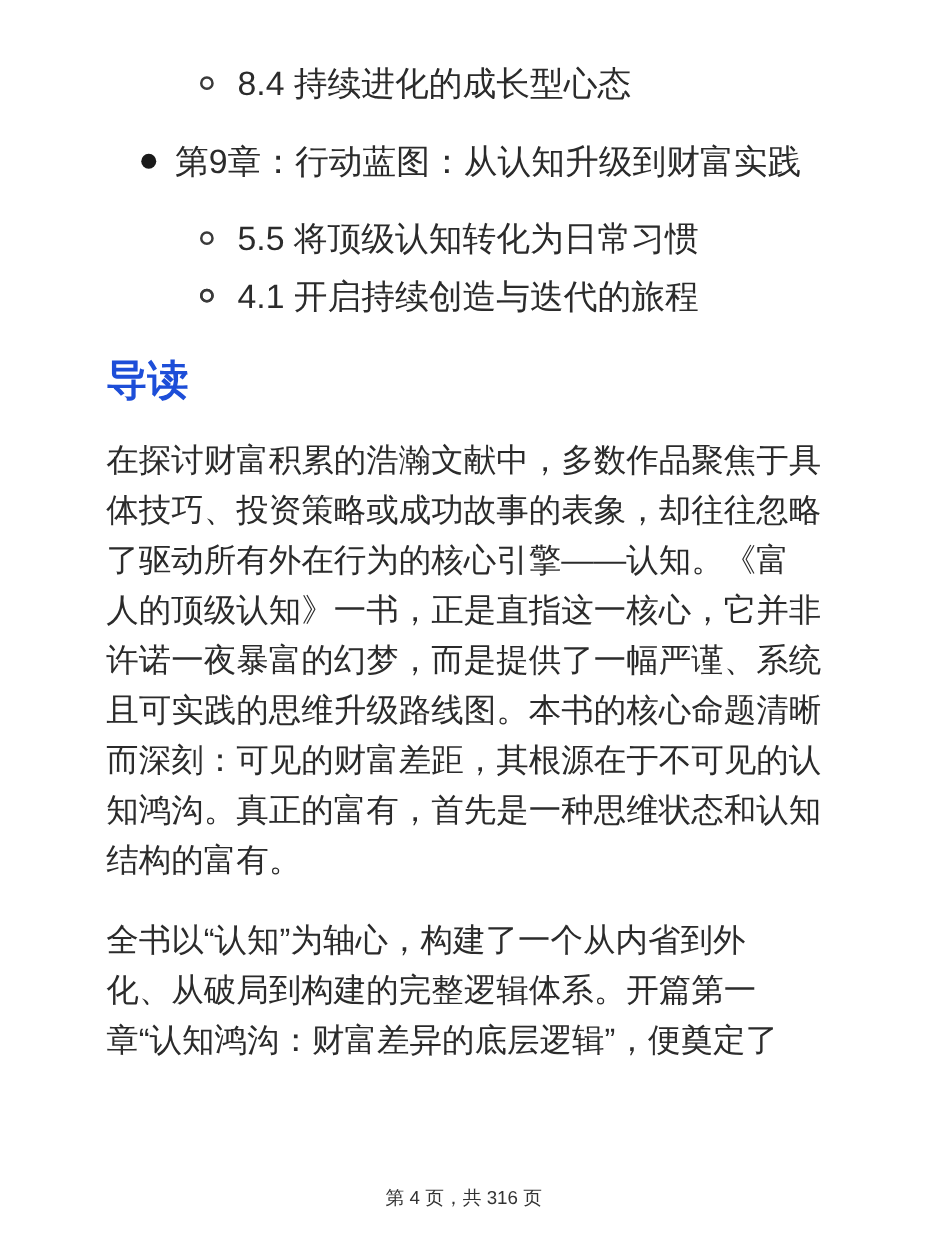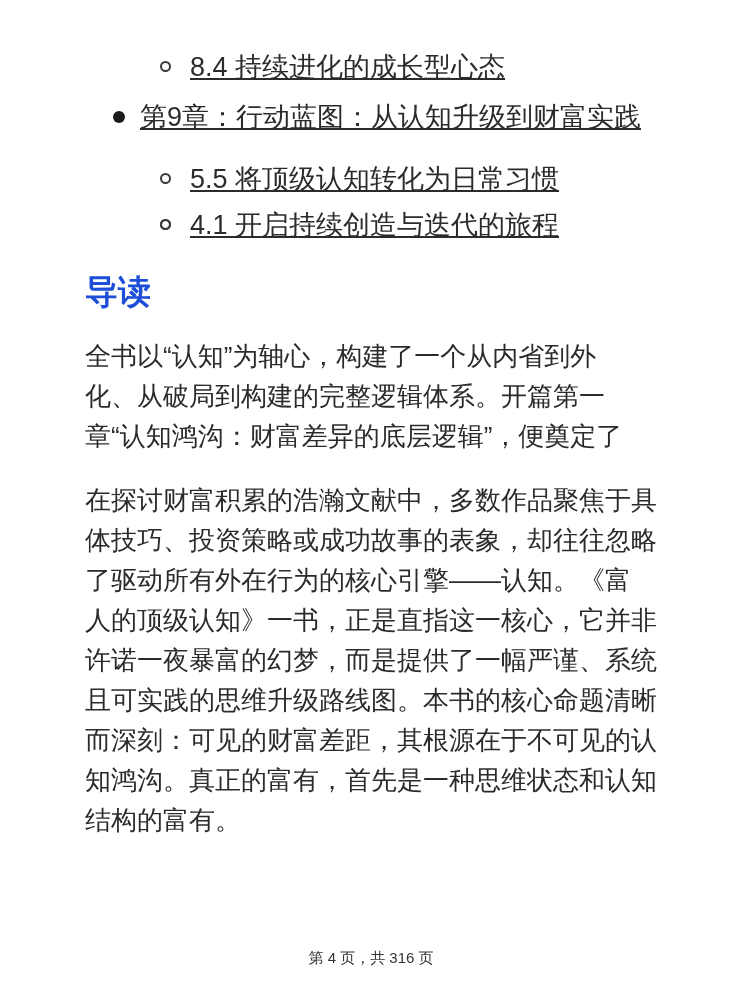--- a/index.html
+++ b/index.html
@@ -18,33 +18,32 @@
     box-sizing: border-box;
     padding: 50px 78px 0 85px;
   }
   
   ul.toc {
     list-style: none;
     margin: 0;
     padding: 0;
     font-size: 27px;
     color: #2b2b2b;
-    text-decoration: underline;
   }
   ul.toc li {
     position: relative;
     line-height: 34px;
   }
   li.lvl2 {
     padding-left: 105px;
     margin-bottom: 12px;
   }
   li.lvl1 {
     padding-left: 55px;
-    margin-top: 16px;
+    margin-top: 28px;
     margin-bottom: 28px;
   }
   .bullet {
     position: absolute;
     border-radius: 50%;
     box-sizing: border-box;
   }
   .bullet.hollow {
     left: 75px;
     top: 11px;
@@ -110,31 +109,31 @@
       <span class="bullet hollow"></span>
     </li>
     <li class="lvl2">
       <span class="bullet hollow"></span>
       <span>4.1 开启持续创造与迭代的旅程</span>
     </li>
   </ul>
 
   <h2 class="section-heading">导读</h2>
 
-  <p class="para">全书以“认知”为轴心，构建了一个从内省到外
-化、从破局到构建的完整逻辑体系。开篇第一
-章“认知鸿沟：财富差异的底层逻辑”，便奠定了</p>
-
   <p class="para">在探讨财富积累的浩瀚文献中，多数作品聚焦于具
 体技巧、投资策略或成功故事的表象，却往往忽略
 了驱动所有外在行为的核心引擎——认知。《富
 人的顶级认知》一书，正是直指这一核心，它并非
 许诺一夜暴富的幻梦，而是提供了一幅严谨、系统
 且可实践的思维升级路线图。本书的核心命题清晰
 而深刻：可见的财富差距，其根源在于不可见的认
 知鸿沟。真正的富有，首先是一种思维状态和认知
 结构的富有。</p>
 
+  <p class="para">全书以“认知”为轴心，构建了一个从内省到外
+化、从破局到构建的完整逻辑体系。开篇第一
+章“认知鸿沟：财富差异的底层逻辑”，便奠定了</p>
+
   <div class="footer">
     <span>第 4 页，共 316 页</span>
   </div>
 
 </div>
 
 </body></html>

